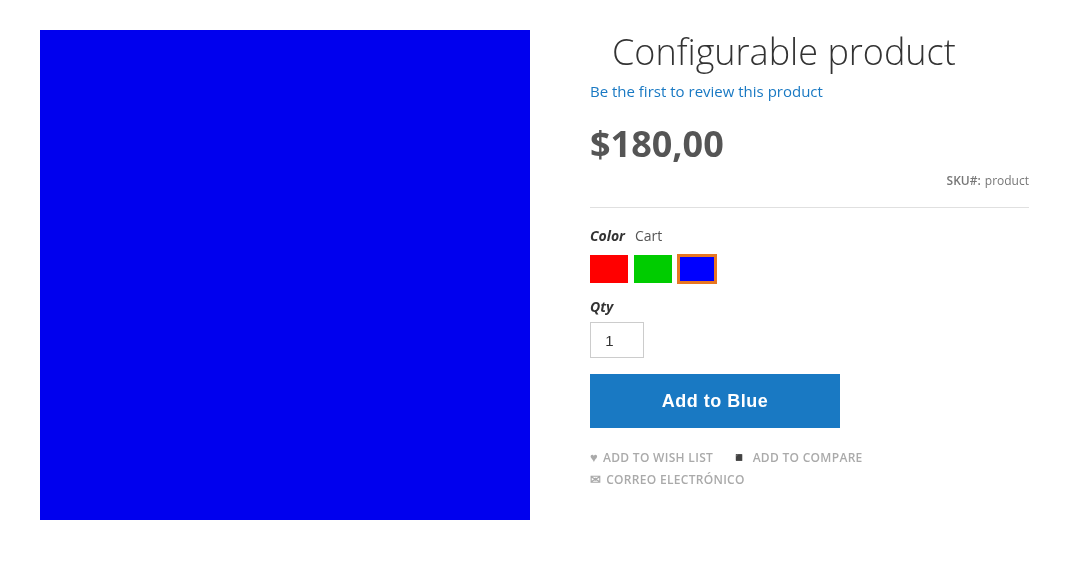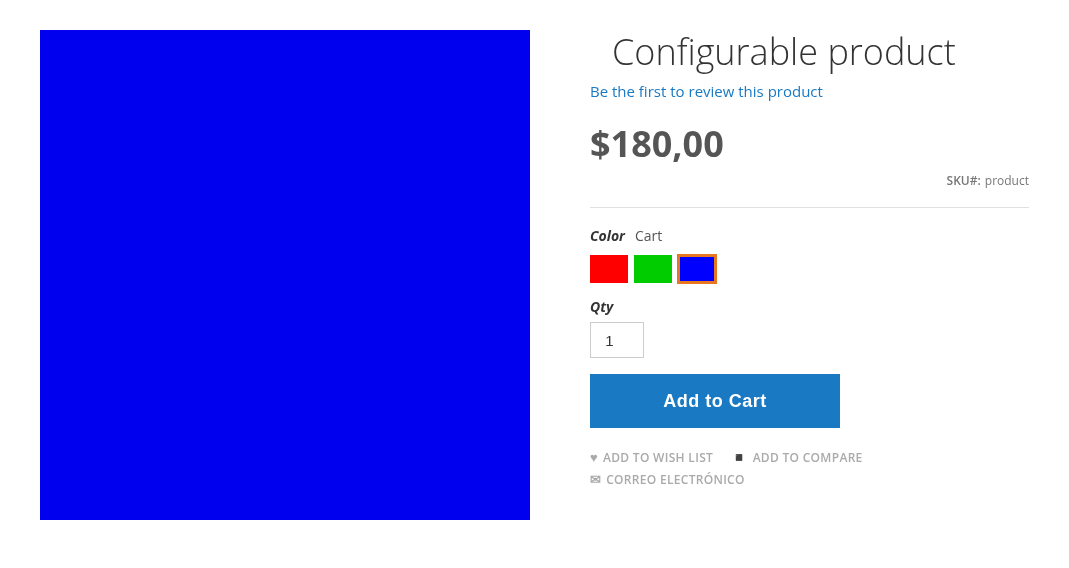--- a/index.html
+++ b/index.html
@@ -208,21 +208,21 @@
         <div class="color-swatch swatch-green" title="Green"></div>
         <div class="color-swatch swatch-blue selected" title="Blue"></div>
       </div>
     </div>
 
     <div class="qty-section">
       <span class="qty-label">Qty</span>
       <input type="number" class="qty-input" value="1" min="1" style="">
     </div>
 
-    <button class="add-to-cart-btn">Add to Cart</button>
+    <button class="add-to-cart-btn">Add to Blue</button>
 
     <div class="action-links">
       <div class="action-row">
         <a class="action-link">
           <span class="action-icon">♥</span>
           <span>ADD TO WISH LIST</span>
         </a>
         <a class="action-link">
           <span class="action-icon">◾</span>
           <span>ADD TO COMPARE</span>

